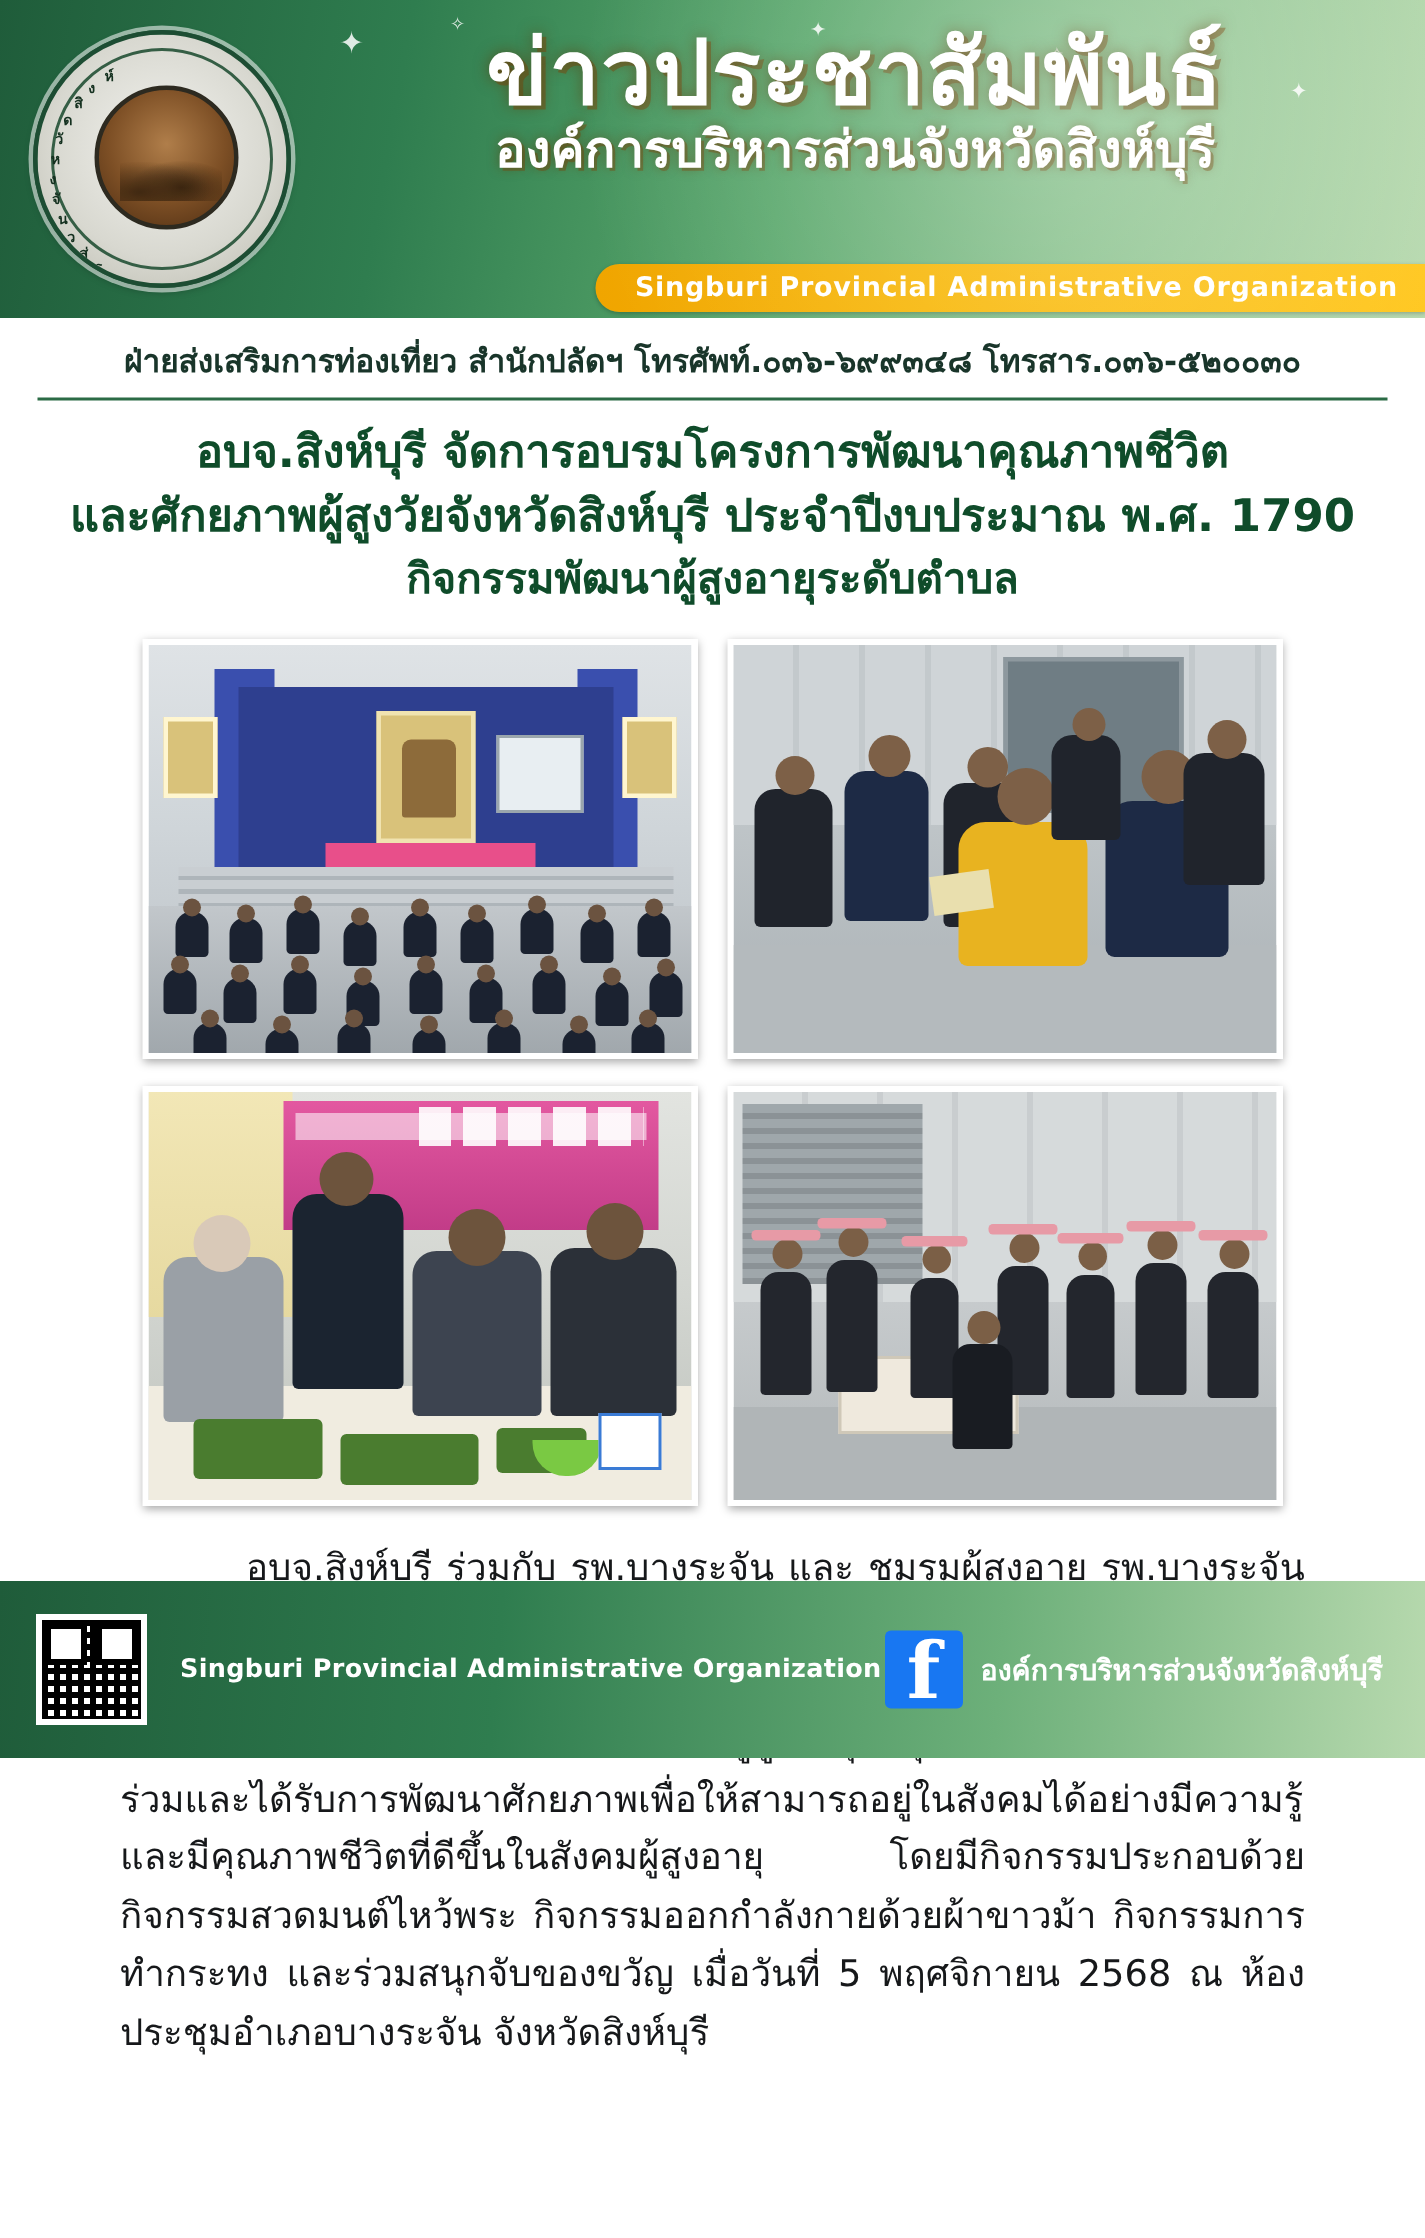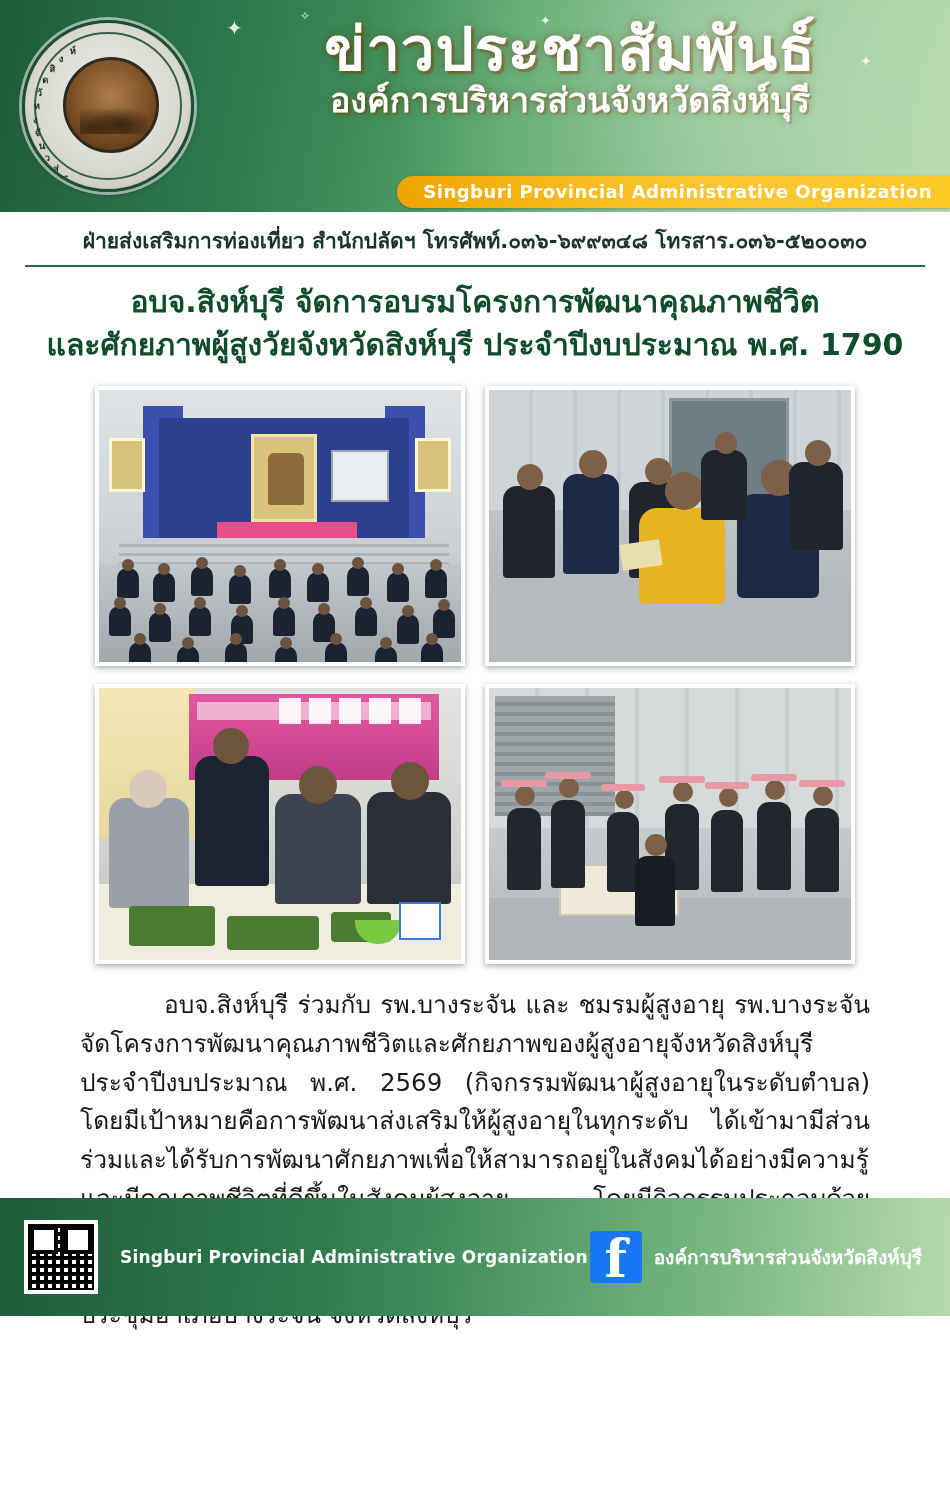--- a/index.html
+++ b/index.html
@@ -4,21 +4,21 @@
 <style>
   * { box-sizing: border-box; }
   html, body { margin: 0; padding: 0; }
   body {
     width: 950px; height: 1492px;
     font-family: "DejaVu Sans", "Liberation Sans", sans-serif;
     background: #ffffff;
     overflow: hidden;
   }
 
-  .poster { position: relative; width: 950px; height: 1316px; background: #ffffff; }
+  .poster { position: relative; width: 950px; height: 1172px; background: #ffffff; }
 
   
   .header {
     position: relative;
     height: 212px;
     background: linear-gradient(100deg, #1f5c3a 0%, #2f7d4f 28%, #5aa86c 55%, #86c08a 75%, #b7d9ae 100%);
     overflow: hidden;
   }
   .header::after {
     content: "";
@@ -262,20 +262,21 @@
     </div>
 
     <div class="head-ribbon">Singburi Provincial Administrative Organization</div>
   </div>
 
   <div class="contact-strip">ฝ่ายส่งเสริมการท่องเที่ยว สำนักปลัดฯ โทรศัพท์.๐๓๖-๖๙๙๓๔๘ โทรสาร.๐๓๖-๕๒๐๐๓๐</div>
 
   <div class="headlines">
     <div class="hl1">อบจ.สิงห์บุรี จัดการอบรมโครงการพัฒนาคุณภาพชีวิต</div>
     <div class="hl2">และศักยภาพผู้สูงวัยจังหวัดสิงห์บุรี ประจำปีงบประมาณ พ.ศ. 1790</div>
+    <div class="hl3">กิจกรรมพัฒนาผู้สูงอายุระดับตำบล</div>
   </div>
 
   <div class="photos">
 
     <div class="photo ph1">
       <div class="curtain-l"></div>
         <div class="curtain-r"></div>
       <div class="stage"></div>
       <div class="screen"></div>
       <div class="portrait-c"></div>

